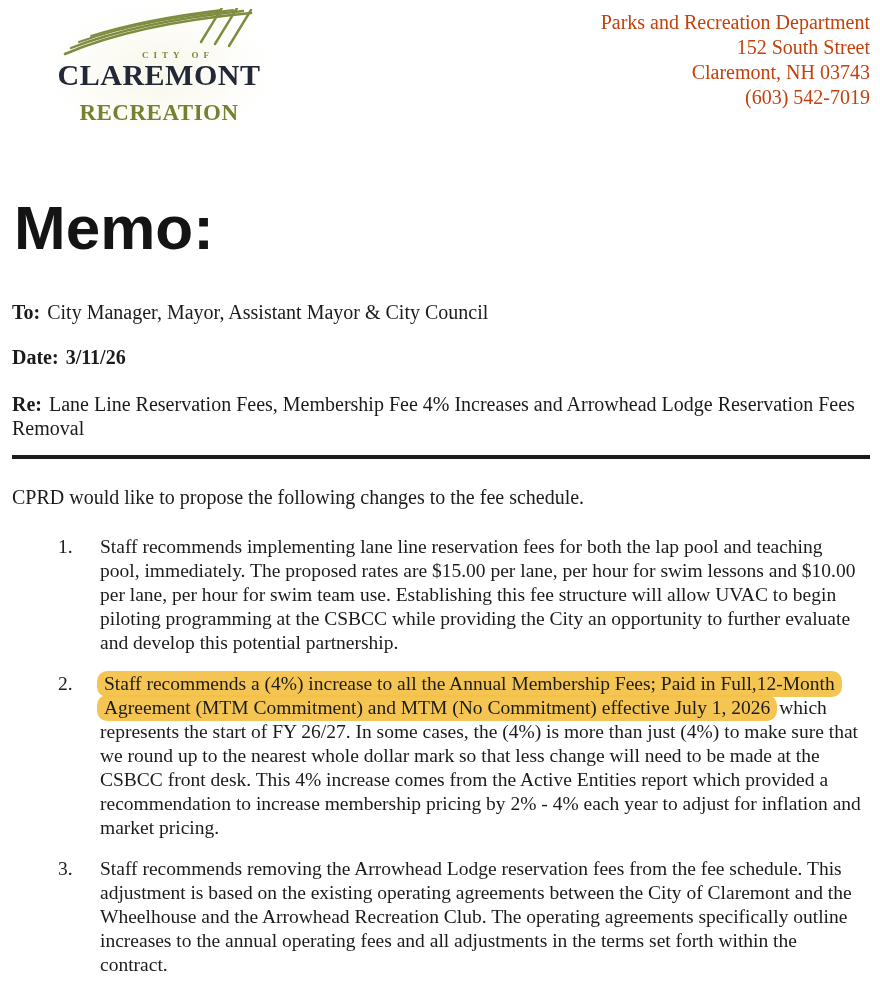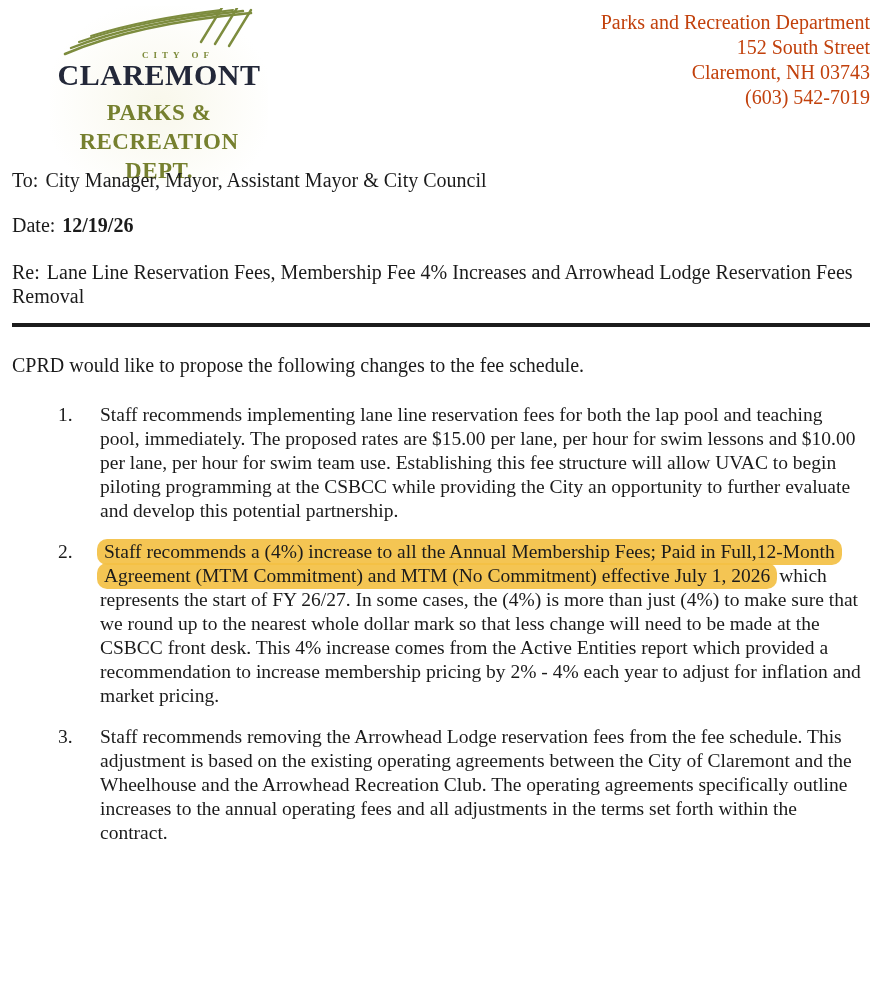--- a/index.html
+++ b/index.html
@@ -27,21 +27,21 @@
   
   .memo-title {
     font-family: "Liberation Sans", "DejaVu Sans", sans-serif;
     font-weight: 700; font-size: 62px; line-height: 64px;
     color: #141414; margin: 28px 0 40px 2px;
   }
 
   
   .fields { font-size: 20px; line-height: 24px; }
   .field { margin-bottom: 21px; }
-  .field .label { font-weight: normal; margin-right: 7px; }
+  .field .label { font-weight: bold; margin-right: 7px; }
   .field-date { margin-bottom: 23px; }
   .field-date .value { font-weight: bold; }
   .field-re { margin-bottom: 0; }
 
   .rule { border: none; border-top: 4px solid #1c1c1c; margin-top: 15px; }
 
   .intro { font-size: 20px; line-height: 24px; margin-top: 26px; }
 
   
   ol.memo-list { list-style: none; margin-top: 26px; font-size: 19.5px; line-height: 24px; }
@@ -70,38 +70,37 @@
         <path d="M10,40 C64,19 124,9 182,3" stroke="#7d8c3e" stroke-width="2.4" stroke-linecap="round"></path>
         <path d="M18,34 C68,16 122,8 172,2" stroke="#7d8c3e" stroke-width="2.2" stroke-linecap="round"></path>
         <path d="M30,28 C74,14 118,7 160,2" stroke="#7d8c3e" stroke-width="2.0" stroke-linecap="round"></path>
         <path d="M140,34 L162,-2" stroke="#7d8c3e" stroke-width="2.4" stroke-linecap="round"></path>
         <path d="M154,36 L176,0" stroke="#7d8c3e" stroke-width="2.4" stroke-linecap="round"></path>
         <path d="M168,38 L190,2" stroke="#7d8c3e" stroke-width="2.4" stroke-linecap="round"></path>
       </svg>
       <div class="city-of">CITY OF</div>
       <div class="city-name">CLAREMONT</div>
       <div class="dept">
-        <div>PARKS &amp;</div>
         <div>RECREATION</div>
-        <div>DEPT.</div>
       </div>
     </div>
 
     <div class="address">
       <div>Parks and Recreation Department</div>
       <div>152 South Street</div>
       <div>Claremont, NH 03743</div>
       <div>(603) 542-7019</div>
     </div>
   </header>
 
+  <h1 class="memo-title">Memo:</h1>
 
   <div class="fields">
     <p class="field"><span class="label">To:</span><span class="value">City Manager, Mayor, Assistant Mayor &amp; City Council</span></p>
-    <p class="field field-date"><span class="label">Date:</span><span class="value">12/19/26</span></p>
+    <p class="field field-date"><span class="label">Date:</span><span class="value">3/11/26</span></p>
     <p class="field field-re"><span class="label">Re:</span><span class="value">Lane Line Reservation Fees, Membership Fee 4% Increases and Arrowhead Lodge Reservation Fees Removal</span></p>
   </div>
 
   <hr class="rule">
 
   <p class="intro">CPRD would like to propose the following changes to the fee schedule.</p>
 
   <ol class="memo-list">
     <li>
       <span class="num">1.</span><span class="li-text">Staff recommends implementing lane line reservation fees for both the lap pool and teaching pool, immediately. The proposed rates are $15.00 per lane, per hour for swim lessons and $10.00 per lane, per hour for swim team use. Establishing this fee structure will allow UVAC to begin piloting programming at the CSBCC while providing the City an opportunity to further evaluate and develop this potential partnership.</span>

